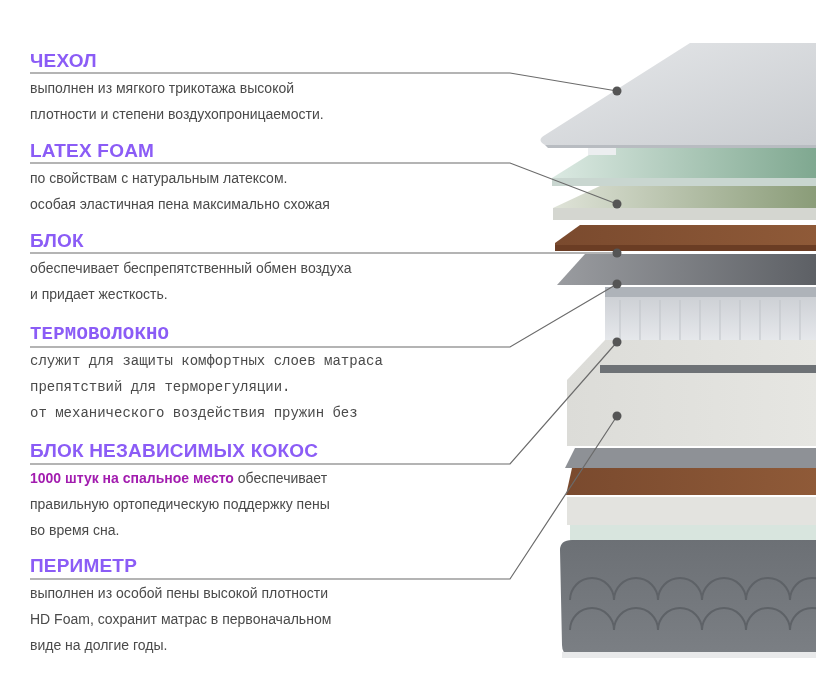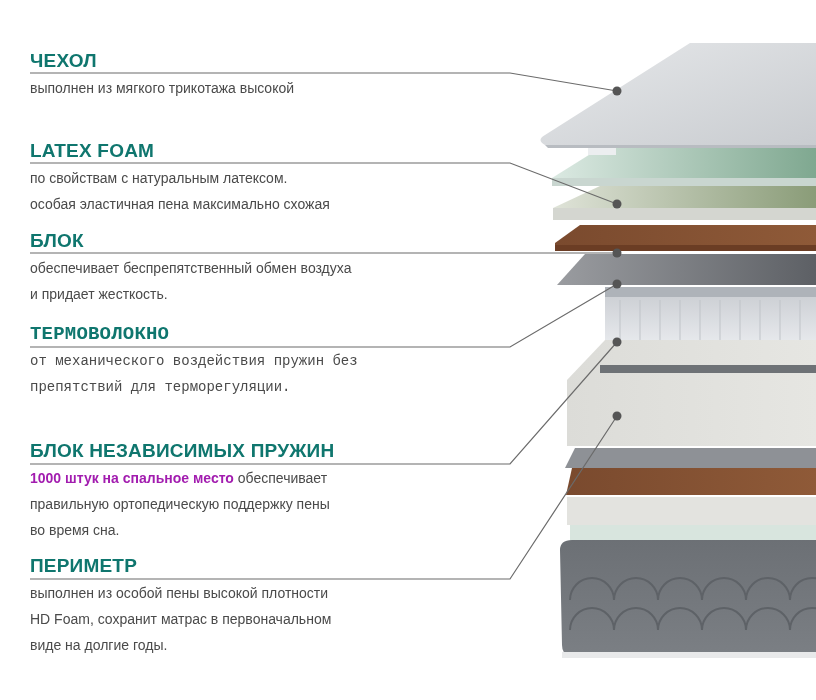--- a/index.html
+++ b/index.html
@@ -1,18 +1,18 @@
 <!DOCTYPE html>
 <html><head>
 <meta charset="utf-8">
 <style>
   html,body{margin:0;padding:0;background:#fff;}
   body{width:816px;height:700px;position:relative;overflow:hidden;font-family:"Liberation Sans",sans-serif;}
   .section{position:absolute;left:30px;width:500px;}
-  .title{color:#0f766e;font-weight:bold;font-size:19px;line-height:22px;letter-spacing:0.2px;}
+  .title{color:#8b5cf6;font-weight:bold;font-size:19px;line-height:22px;letter-spacing:0.2px;}
   .desc{color:#4a4a4a;font-size:14px;line-height:26px;margin-top:3px;}
   .desc b{color:#a21caf;}
   svg.art{position:absolute;left:0;top:0;}
 </style>
 </head>
 <body>
 
 <svg class="art" width="816" height="700" viewBox="0 0 816 700">
   <defs>
     <linearGradient id="gCover" x1="0" y1="0" x2="1" y2="1">
@@ -118,20 +118,21 @@
     <circle cx="617" cy="284" r="4.5"></circle>
     <circle cx="617" cy="342" r="4.5"></circle>
     <circle cx="617" cy="416" r="4.5"></circle>
   </g>
 </svg>
 
 <div class="section" style="top:50px;">
   <div class="title">ЧЕХОЛ</div>
   <div class="desc">
     <div>выполнен из мягкого трикотажа высокой</div>
+    <div>плотности и степени воздухопроницаемости.</div>
   </div>
 </div>
 
 <div class="section" style="top:140px;">
   <div class="title">LATEX FOAM</div>
   <div class="desc">
     <div>по свойствам с натуральным латексом.</div>
     <div>особая эластичная пена максимально схожая</div>
   </div>
 </div>
@@ -140,27 +141,28 @@
   <div class="title">БЛОК</div>
   <div class="desc">
     <div>обеспечивает беспрепятственный обмен воздуха</div>
     <div>и придает жесткость.</div>
   </div>
 </div>
 
 <div class="section" style="top:323px;font-family:Liberation Mono, monospace;">
   <div class="title">ТЕРМОВОЛОКНО</div>
   <div class="desc">
+    <div>служит для защиты комфортных слоев матраса</div>
+    <div>препятствий для терморегуляции.</div>
     <div>от механического воздействия пружин без</div>
-    <div>препятствий для терморегуляции.</div>
   </div>
 </div>
 
 <div class="section" style="top:440px;">
-  <div class="title">БЛОК НЕЗАВИСИМЫХ ПРУЖИН</div>
+  <div class="title">БЛОК НЕЗАВИСИМЫХ КОКОС</div>
   <div class="desc">
     <div><b>1000 штук на спальное место</b><span> обеспечивает</span></div>
     <div>правильную ортопедическую поддержку пены</div>
     <div>во время сна.</div>
   </div>
 </div>
 
 <div class="section" style="top:555px;">
   <div class="title">ПЕРИМЕТР</div>
   <div class="desc">

